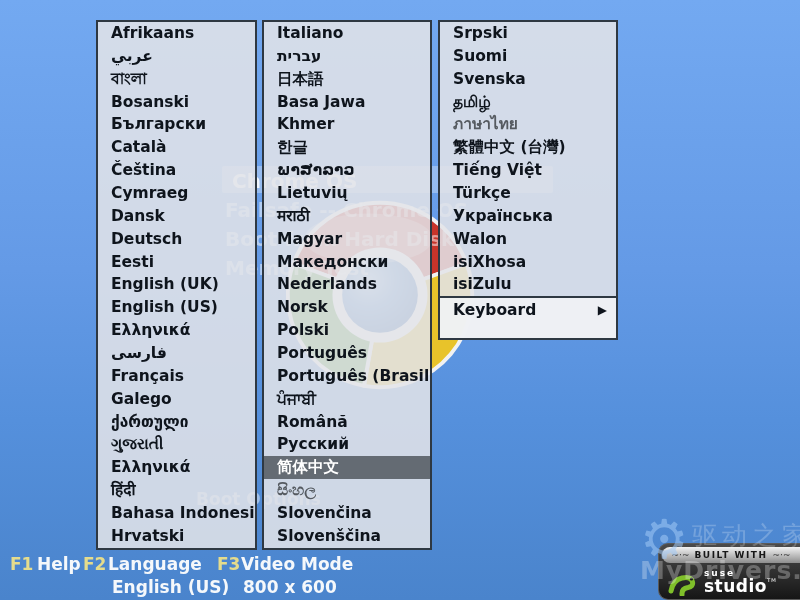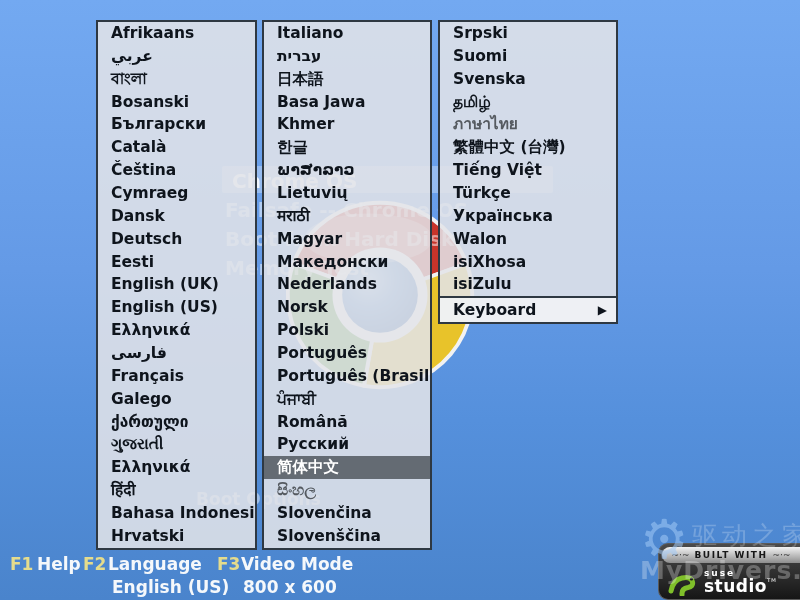--- a/index.html
+++ b/index.html
@@ -20,21 +20,21 @@
     background:rgba(226,228,232,0.87);border:2px solid #2e3842;}
   #menu1{left:96px;width:161px;height:530px;}
   #menu2{left:262px;width:170px;height:530px;}
   #menu3{left:438px;width:180px;}
   .menu-item{height:22.87px;line-height:22.87px;padding-left:13px;
     font-size:15.5px;font-weight:700;color:#0e141c;white-space:nowrap;overflow:hidden;}
   .menu-item.selected{background:#646b73;color:#ffffff;}
   .menu-item.dim{color:#555a60;}
   .kb-row{height:24px;line-height:24px;border-top:2px solid #2e3842;
     background:rgba(240,242,244,0.92);display:flex;justify-content:space-between;
-    padding:0 9px 0 13px;font-size:15.5px;font-weight:700;color:#0e141c;}
+    padding:0 9px 16px 13px;font-size:15.5px;font-weight:700;color:#0e141c;}
   .kb-row .arrow{font-size:12px;}
   
   .footer span{position:absolute;font-size:17px;font-weight:700;white-space:nowrap;z-index:2;}
   .fkey{color:#e5dc8c;}
   .flabel{color:#f5f8fb;}
   
   .badge{position:absolute;left:658px;top:543px;width:142px;height:57px;z-index:4;
     background:linear-gradient(180deg,#4b4b4b,#161616);border:1px solid #5a5a5a;border-right:none;
     border-radius:10px 0 0 10px;box-sizing:border-box;}
   .badge-band{position:absolute;left:3px;top:3px;right:0;height:16px;

